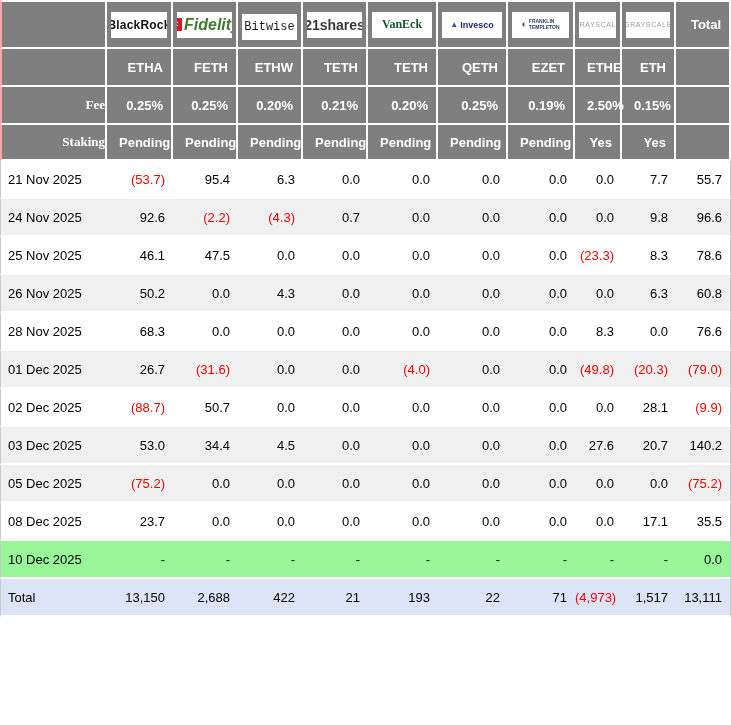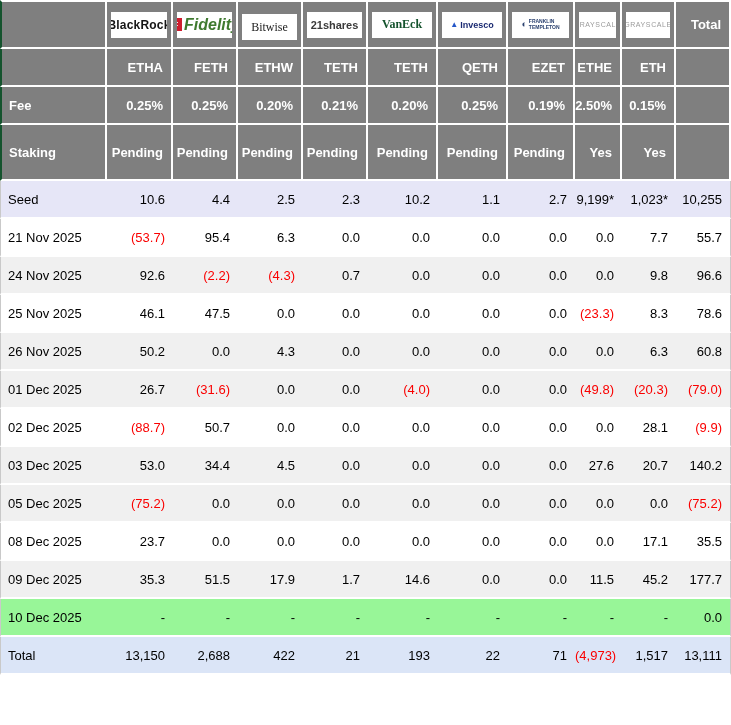--- a/index.html
+++ b/index.html
@@ -5,34 +5,34 @@
   html,body{margin:0;padding:0;background:#ffffff;}
   body{width:731px;height:725px;font-family:"Liberation Sans",sans-serif;-webkit-font-smoothing:antialiased;}
   table{border-collapse:separate;border-spacing:0;table-layout:fixed;width:731px;}
   td{box-sizing:border-box;white-space:nowrap;}
 
   
   thead td{
     background:var(--header-bg,#7f7f7f);
     color:#fff;font-weight:bold;font-size:13px;
     border-right:2px solid #fff;border-bottom:2px solid #fff;
-    text-align:right;padding:0 8px 0 0;vertical-align:middle;
+    text-align:right;padding:0 8px 0 12px;vertical-align:middle;
   }
-  thead tr td:first-child{border-left:2px solid #14532d;text-align:left;padding:0 0 0 7px;}
+  thead tr td:first-child{border-left:2px solid #fca5a5;text-align:right;padding:0 0 0 7px;font-family:Liberation Serif, serif;}
   thead tr.r-logo td{border-top:2px solid #fff;height:40px;padding:0;}
   thead tr.r-logo td.total-head{padding-right:8px;}
   thead tr.r-tick td{height:38px;}
   thead tr.r-fee td{height:38px;}
-  thead tr.r-stk td{height:56px;}
+  thead tr.r-stk td{height:36px;}
 
   
   .lg{background:#fff;height:26px;margin:7px 4px;display:flex;align-items:center;justify-content:center;overflow:hidden;}
   .lg-blackrock{font-size:12px;font-weight:bold;color:#141414;letter-spacing:.2px;}
-  .lg-bitwise{font-family:Liberation Serif, serif;font-size:12px;font-weight:normal;color:#1c1c1c;margin-top:12px;}
-  .lg-21shares{font-size:11px;font-weight:bold;color:#3a3a3a;}
+  .lg-bitwise{font-family:Liberation Mono, monospace;font-size:12px;font-weight:normal;color:#1c1c1c;margin-top:12px;}
+  .lg-21shares{font-size:14px;font-weight:bold;color:#3a3a3a;}
   .lg-vaneck{font-family:"Liberation Serif",serif;font-size:12px;font-weight:bold;color:#14532d;}
   .lg-invesco{font-size:9px;font-weight:bold;color:#1b2a72;}
   .lg-invesco .tri{color:#2456c8;font-size:8px;margin-right:2px;}
   .lg-franklin{font-size:5px;font-weight:bold;color:#2c4270;line-height:1.15;text-align:left;}
   .lg-franklin .ben{font-size:9px;margin-right:2px;color:#2c4270;}
   .lg-grayscale{font-size:7px;color:#9a9a9a;letter-spacing:.6px;font-weight:normal;}
   .lg-fidelity{font-size:10px;}
   .lg-fidelity .fbox{width:13px;height:13px;background:#cf1e2f;color:#fff;font-weight:bold;font-size:9px;
     display:flex;align-items:center;justify-content:center;margin-right:2px;flex:0 0 auto;}
   .lg-fidelity .fname{color:#3f7a2f;font-weight:bold;font-style:italic;font-size:16px;}
@@ -141,33 +141,20 @@
         <td>Pending</td>
         <td>Pending</td>
         <td>Pending</td>
         <td>Pending</td>
         <td>Yes</td>
         <td>Yes</td>
         <td></td>
       </tr>
     </thead>
   <tbody id="tbody">
-      <tr class="seed">
-        <td>Seed</td>
-        <td>10.6</td>
-        <td>4.4</td>
-        <td>2.5</td>
-        <td>2.3</td>
-        <td>10.2</td>
-        <td>1.1</td>
-        <td>2.7</td>
-        <td>9,199*</td>
-        <td>1,023*</td>
-        <td>10,255</td>
-      </tr>
       <tr>
         <td>21 Nov 2025</td>
         <td class="neg">(53.7)</td>
         <td>95.4</td>
         <td>6.3</td>
         <td>0.0</td>
         <td>0.0</td>
         <td>0.0</td>
         <td>0.0</td>
         <td>0.0</td>
@@ -206,20 +193,33 @@
         <td>0.0</td>
         <td>4.3</td>
         <td>0.0</td>
         <td>0.0</td>
         <td>0.0</td>
         <td>0.0</td>
         <td>0.0</td>
         <td>6.3</td>
         <td>60.8</td>
       </tr>
+      <tr>
+        <td>28 Nov 2025</td>
+        <td>68.3</td>
+        <td>0.0</td>
+        <td>0.0</td>
+        <td>0.0</td>
+        <td>0.0</td>
+        <td>0.0</td>
+        <td>0.0</td>
+        <td>8.3</td>
+        <td>0.0</td>
+        <td>76.6</td>
+      </tr>
       <tr class="stripe">
         <td>01 Dec 2025</td>
         <td>26.7</td>
         <td class="neg">(31.6)</td>
         <td>0.0</td>
         <td>0.0</td>
         <td class="neg">(4.0)</td>
         <td>0.0</td>
         <td>0.0</td>
         <td class="neg">(49.8)</td>
@@ -270,33 +270,20 @@
         <td>23.7</td>
         <td>0.0</td>
         <td>0.0</td>
         <td>0.0</td>
         <td>0.0</td>
         <td>0.0</td>
         <td>0.0</td>
         <td>0.0</td>
         <td>17.1</td>
         <td>35.5</td>
-      </tr>
-      <tr class="stripe">
-        <td>09 Dec 2025</td>
-        <td>35.3</td>
-        <td>51.5</td>
-        <td>17.9</td>
-        <td>1.7</td>
-        <td>14.6</td>
-        <td>0.0</td>
-        <td>0.0</td>
-        <td>11.5</td>
-        <td>45.2</td>
-        <td>177.7</td>
       </tr>
       <tr class="green">
         <td>10 Dec 2025</td>
         <td>-</td>
         <td>-</td>
         <td>-</td>
         <td>-</td>
         <td>-</td>
         <td>-</td>
         <td>-</td>

